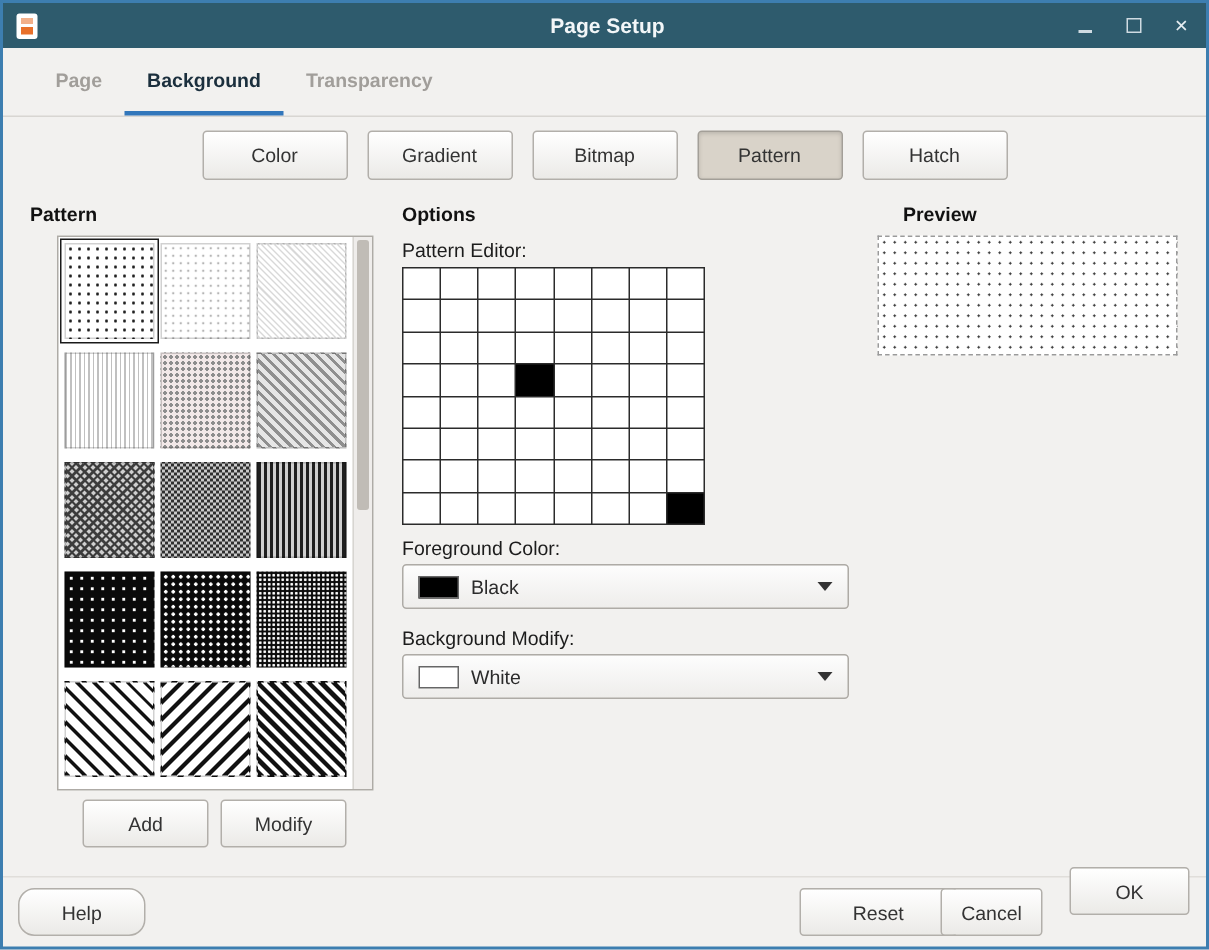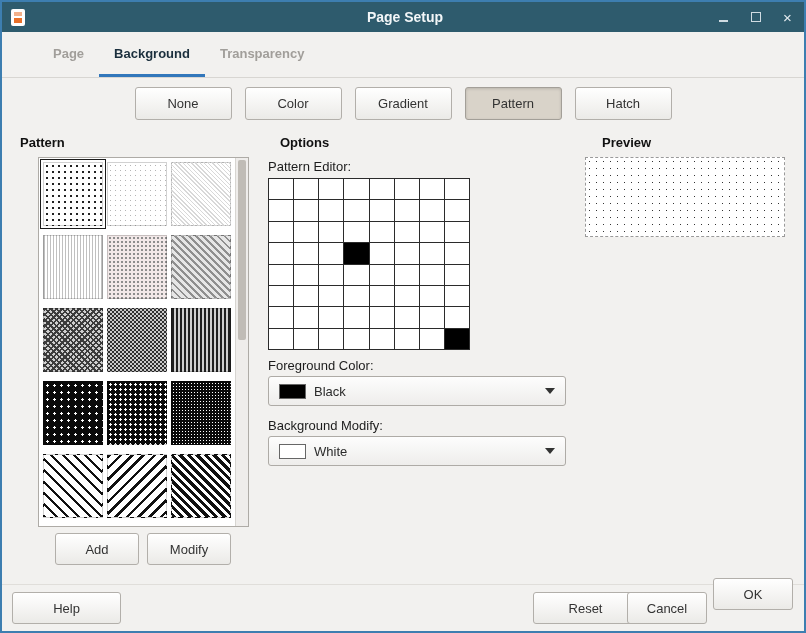--- a/index.html
+++ b/index.html
@@ -19,36 +19,36 @@
   .app-icon { width:14px; height:17px; background:#ffffff; border-radius:2px; position:relative; z-index:2; }
   .app-icon::before { content:""; position:absolute; left:3px; top:3px; right:3px; height:4px; background:#e8702a; opacity:.55; }
   .app-icon::after  { content:""; position:absolute; left:3px; top:9px; right:3px; height:5px; background:#e8702a; }
   .win-controls { margin-left:auto; display:flex; gap:17px; align-items:center; z-index:2; }
   .win-btn { width:15px; height:15px; display:flex; align-items:center; justify-content:center; cursor:pointer; }
   .minimize-bar { width:9px; height:2px; background:#cfdbe2; margin-top:7px; }
   .restore-box { width:8px; height:8px; border:1px solid #cfdbe2; }
   .close-x { color:#e6edf1; font-size:15px; line-height:15px; }
   
   .tabbar { position:absolute; top:30px; left:0; right:0; height:45px;
-    display:flex; align-items:stretch; padding-left:36px;
+    display:flex; align-items:stretch; padding-left:20px;
     border-bottom:1px solid #d8d6d2; background:#f2f1ef; }
   .tab { display:flex; align-items:center; padding:0 15px; font-weight:bold;
     color:#a19e9a; border-bottom:3px solid transparent; cursor:pointer; }
   .tab.active { color:#1b2f3d; border-bottom-color:#3277bb;justify-content:center; }
   
   .fill-row { position:absolute; top:85px; left:0; right:0;
     display:flex; justify-content:center; gap:13px; }
   .fill-btn { min-width:97px; height:33px; display:flex; align-items:center; justify-content:center;
     background:linear-gradient(#ffffff,#ebeae7); border:1px solid #b2afaa; border-radius:3px;
     box-sizing:border-box; cursor:pointer; color:#333; }
   .fill-btn.active { background:#d9d3c9; border-color:#a39f98; box-shadow:inset 0 1px 3px rgba(0,0,0,.15); }
   
   .section-label { position:absolute; font-weight:bold; color:#111; }
   #lbl-pattern { left:18px;  top:133px; }
-  #lbl-options { left:278px; top:133px; }
+  #lbl-options { left:266px; top:133px; }
   #lbl-preview { left:572px; top:133px;padding-left:28px; }
   .field-label { position:absolute; color:#1c1c1c; }
   #lbl-editor { left:266px; top:157px; }
   #lbl-fg { left:266px; top:356px; }
   #lbl-bg { left:266px; top:416px; }
   
   .pattern-list { position:absolute; left:36px; top:155px; width:211px; height:370px;
     background:#fff; border:1px solid #aeaba6; box-sizing:border-box; display:flex; }
   .swatch-grid { flex:1; display:grid; grid-template-columns:repeat(3,60px);
     grid-auto-rows:64px; column-gap:4px; row-gap:9px; padding:4px; align-content:start; }
@@ -94,23 +94,23 @@
   .preview-box { position:absolute; left:583px; top:155px; width:200px; height:80px;
     border:1px dashed #9a9a9a; box-sizing:border-box;
     background-color:#fff; background-image:radial-gradient(circle,#333 .7px,transparent .9px);
     background-size:7px 7px; }
   
   .push-btn { position:absolute; display:flex; align-items:center; justify-content:center;
     background:linear-gradient(#ffffff,#ebeae7); border:1px solid #b2afaa; border-radius:3px;
     box-sizing:border-box; cursor:pointer; color:#333; }
   #btn-add    { left:53px;  top:531px; width:84px; height:32px; }
   #btn-modify { left:145px; top:531px; width:84px; height:32px; }
-  #btn-help   { left:10px;  top:590px; width:109px; height:32px; }
+  #btn-help   { left:10px;  top:590px; width:85px; height:32px;border-radius:11px; }
   #btn-reset  { left:531px; top:590px; width:105px; height:32px;justify-content:center; }
-  #btn-cancel { left:625px; top:590px; width:80px; height:32px; }
+  #btn-cancel { left:625px; top:590px; width:68px; height:32px; }
   #btn-ok     { left:711px; top:576px; width:80px; height:32px; }
   .footer-sep { position:absolute; left:0; right:0; top:582px; height:1px; background:#e0deda; }
 </style>
 </head>
 <body>
 
 <div class="titlebar">
   <div class="app-icon"></div>
   <div class="title">Page Setup</div>
   <div class="win-controls">
@@ -133,27 +133,27 @@
   <div class="tab active">
       <span>Background</span>
     </div>
   <div class="tab">
       <span>Transparency</span>
     </div>
 </div>
 
 <div class="fill-row">
   <div class="fill-btn">
-      <span>None</span>
-    </div>
-  <div class="fill-btn">
       <span>Color</span>
     </div>
   <div class="fill-btn">
       <span>Gradient</span>
+    </div>
+  <div class="fill-btn">
+      <span>Bitmap</span>
     </div>
   <div class="fill-btn active">
       <span>Pattern</span>
     </div>
   <div class="fill-btn">
       <span>Hatch</span>
     </div>
 </div>
 
 <div class="section-label" id="lbl-pattern">Pattern</div>

